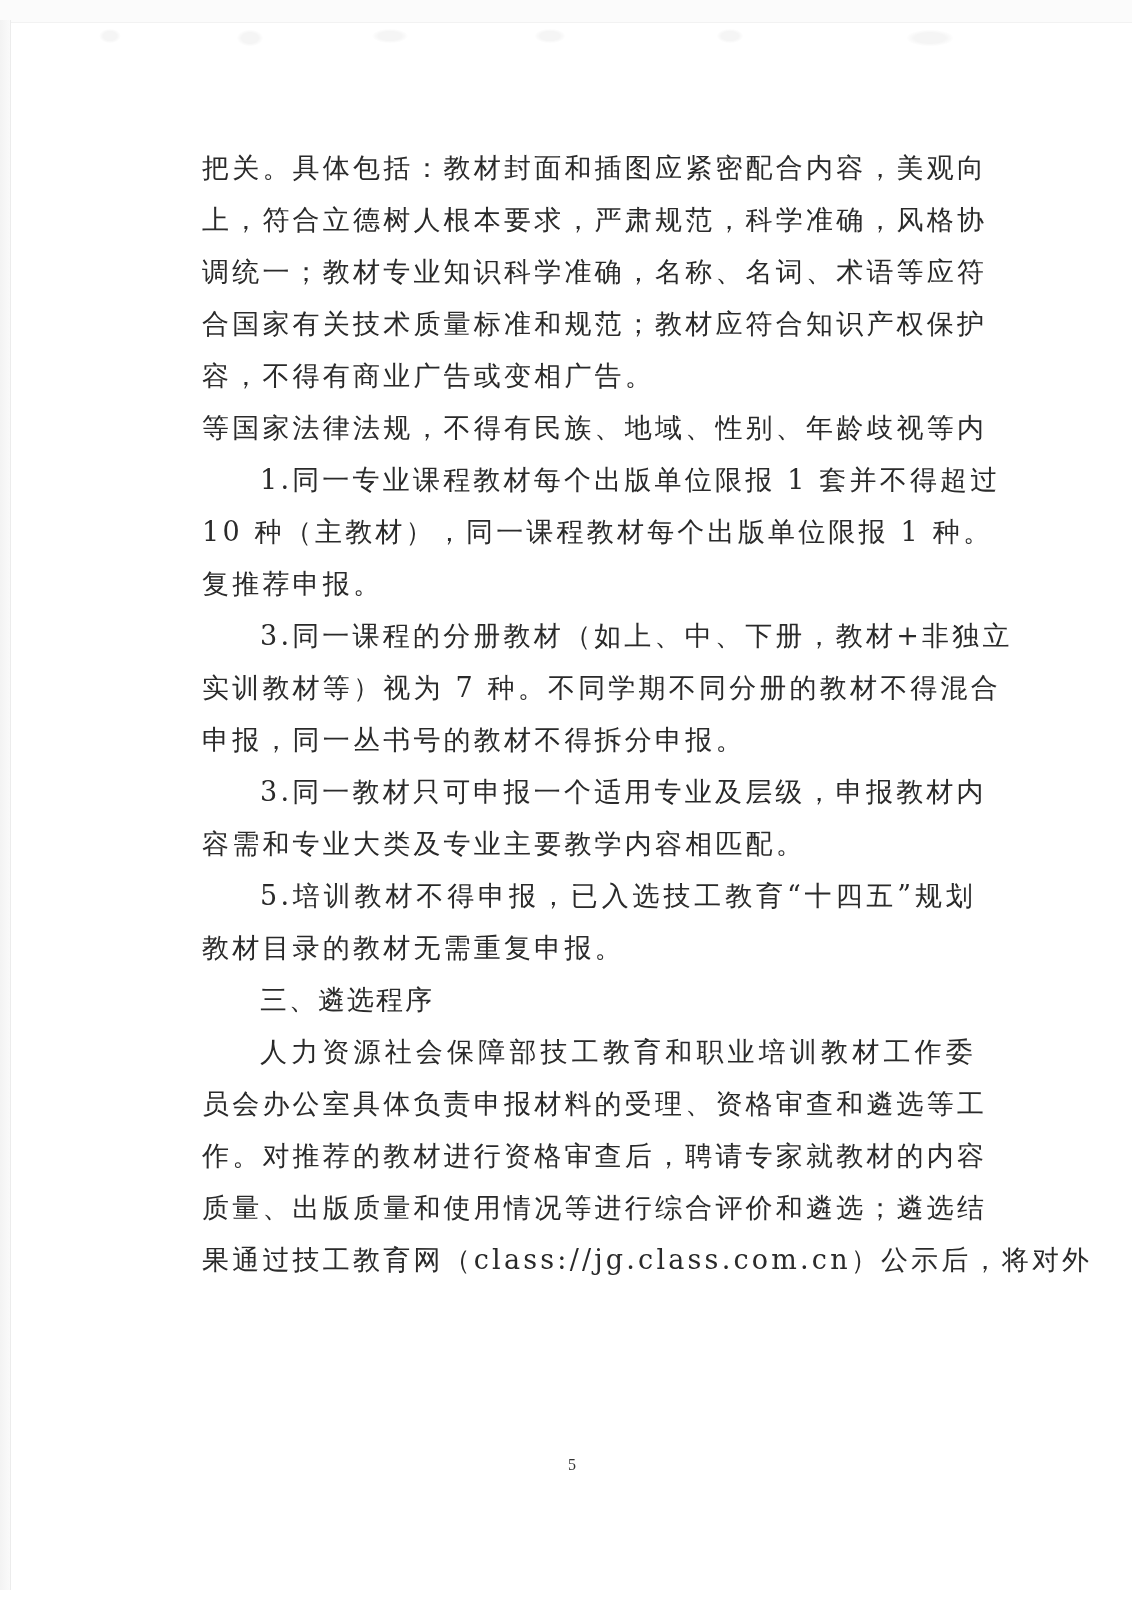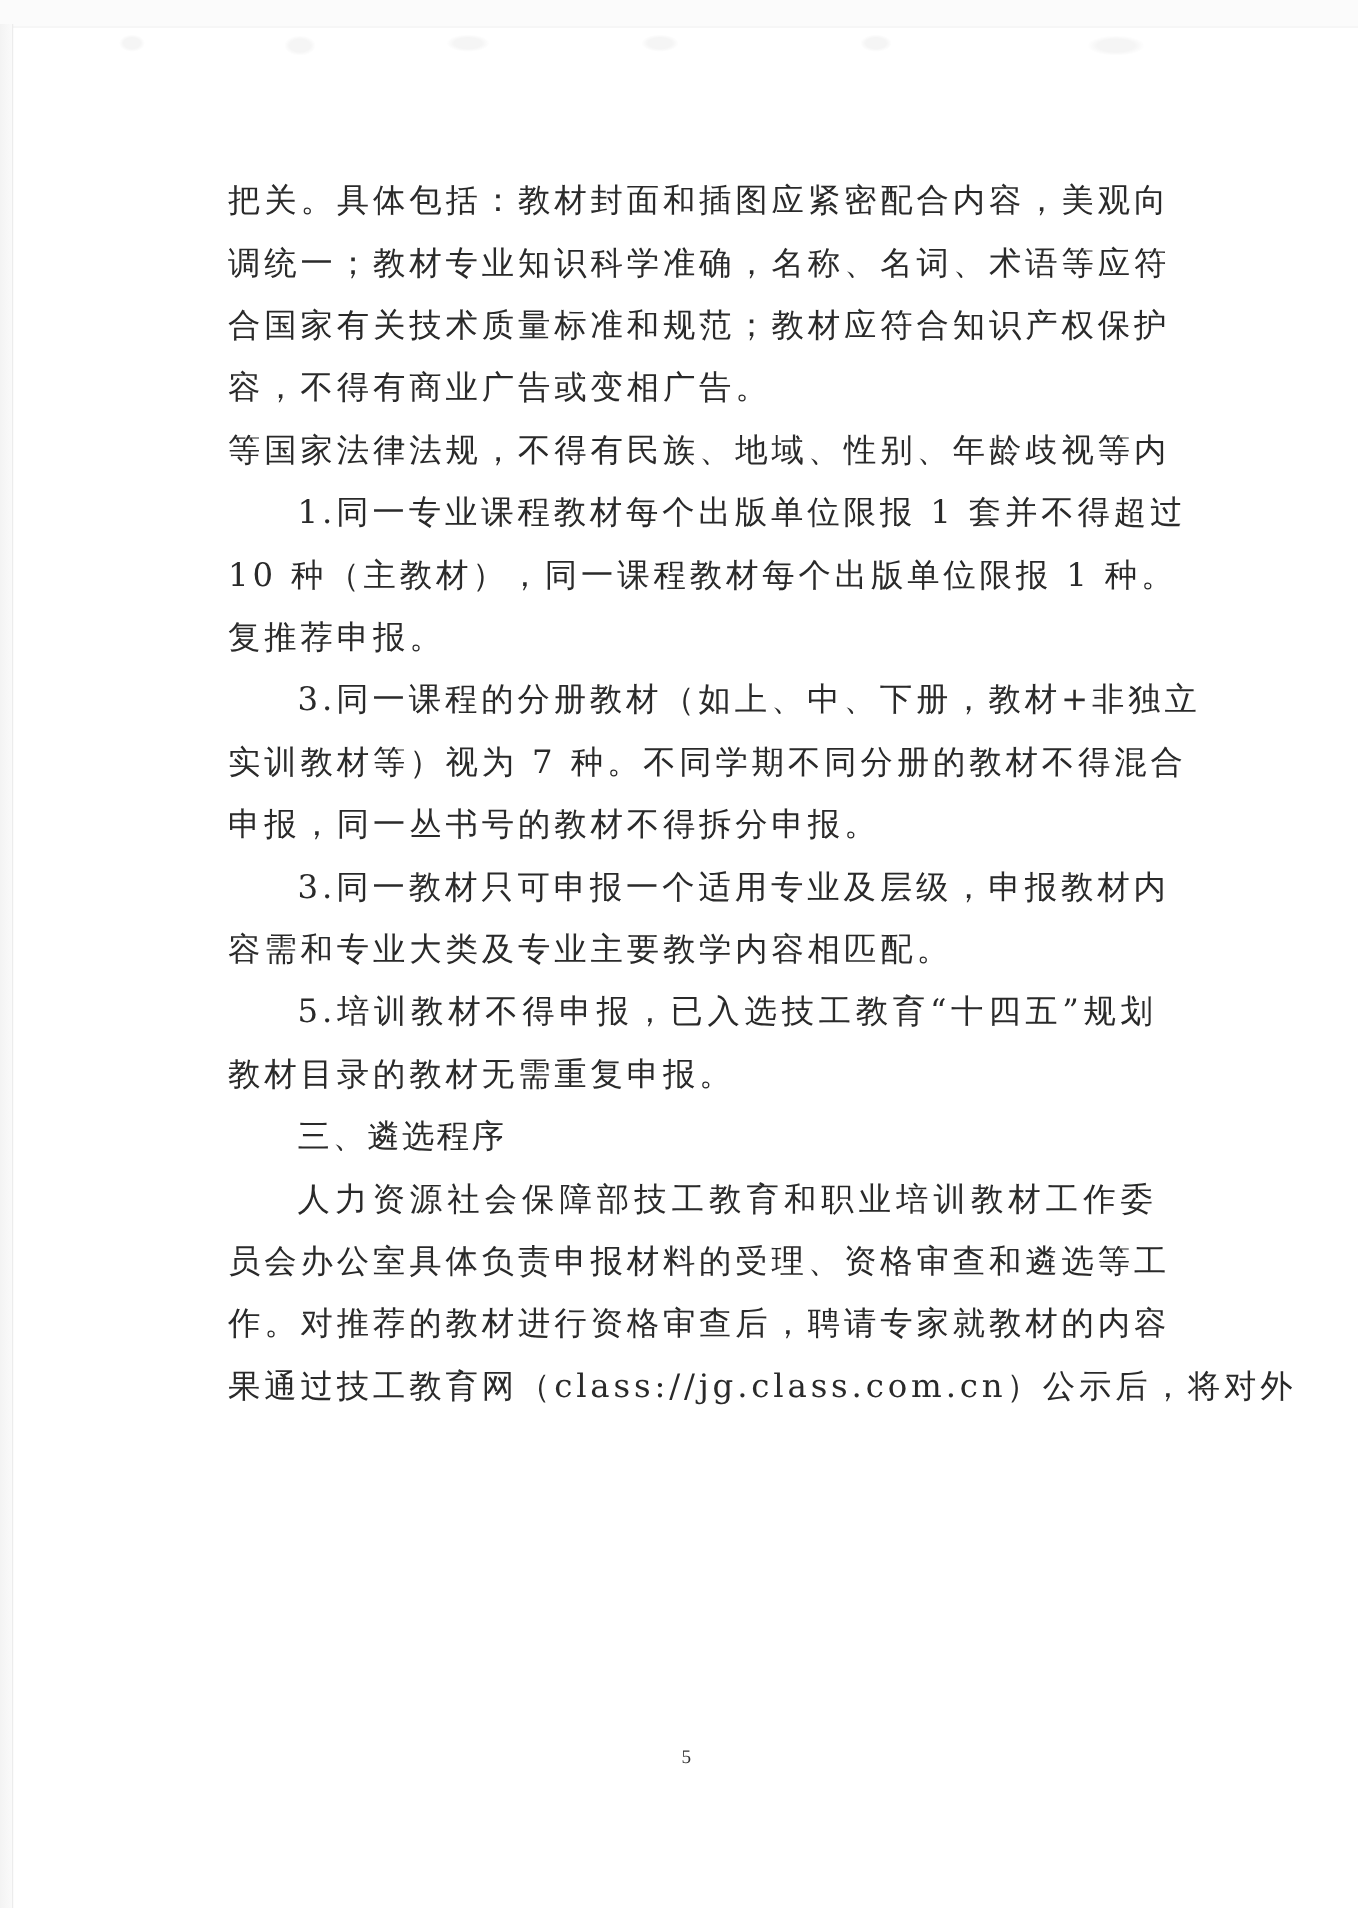--- a/index.html
+++ b/index.html
@@ -39,21 +39,21 @@
       background:
         radial-gradient(ellipse 18px 12px at 20px 12px, #555 40%, transparent 60%),
         radial-gradient(ellipse 22px 14px at 160px 14px, #555 40%, transparent 60%),
         radial-gradient(ellipse 30px 12px at 300px 12px, #555 40%, transparent 60%),
         radial-gradient(ellipse 26px 12px at 460px 12px, #555 40%, transparent 60%),
         radial-gradient(ellipse 22px 12px at 640px 12px, #555 40%, transparent 60%),
         radial-gradient(ellipse 40px 14px at 840px 14px, #555 40%, transparent 60%);
     }
     .page {
       position: absolute;
-      left: 190px;
+      left: 202px;
       top: 142px;
       width: 774px;
     }
     .line {
       display: block;
       height: 52px;
       line-height: 52px;
       font-size: 27px;
       letter-spacing: 3.2px;
       white-space: nowrap;
@@ -90,20 +90,21 @@
 <body>
 
 <div class="scan-edge-top"></div>
 <div class="scan-edge-left"></div>
 <div class="bleed-through"></div>
 
 <div class="page">
 
   <div>
     <span class="line">把关。具体包括：教材封面和插图应紧密配合内容，美观向</span>
+    <span class="line">上，符合立德树人根本要求，严肃规范，科学准确，风格协</span>
     <span class="line">调统一；教材专业知识科学准确，名称、名词、术语等应符</span>
     <span class="line">合国家有关技术质量标准和规范；教材应符合知识产权保护</span>
     <span class="line last">容，不得有商业广告或变相广告。</span>
     <span class="line">等国家法律法规，不得有民族、地域、性别、年龄歧视等内</span>
   </div>
 
   <div>
 
     <div>
       <span class="line indent">1.同一专业课程教材每个出版单位限报 1 套并不得超过</span>
@@ -129,17 +130,18 @@
       <span class="line indent">5.培训教材不得申报，已入选技工教育“十四五”规划</span>
       <span class="line last">教材目录的教材无需重复申报。</span>
     </div>
   </div>
 
   <div>
     <span class="line heading indent">三、遴选程序</span>
     <span class="line indent">人力资源社会保障部技工教育和职业培训教材工作委</span>
     <span class="line">员会办公室具体负责申报材料的受理、资格审查和遴选等工</span>
     <span class="line">作。对推荐的教材进行资格审查后，聘请专家就教材的内容</span>
+    <span class="line">质量、出版质量和使用情况等进行综合评价和遴选；遴选结</span>
     <span class="line">果通过技工教育网（class://jg.class.com.cn）公示后，将对外</span>
   </div>
 </div>
 
 <div class="page-number">5</div>
 
 </body></html>

